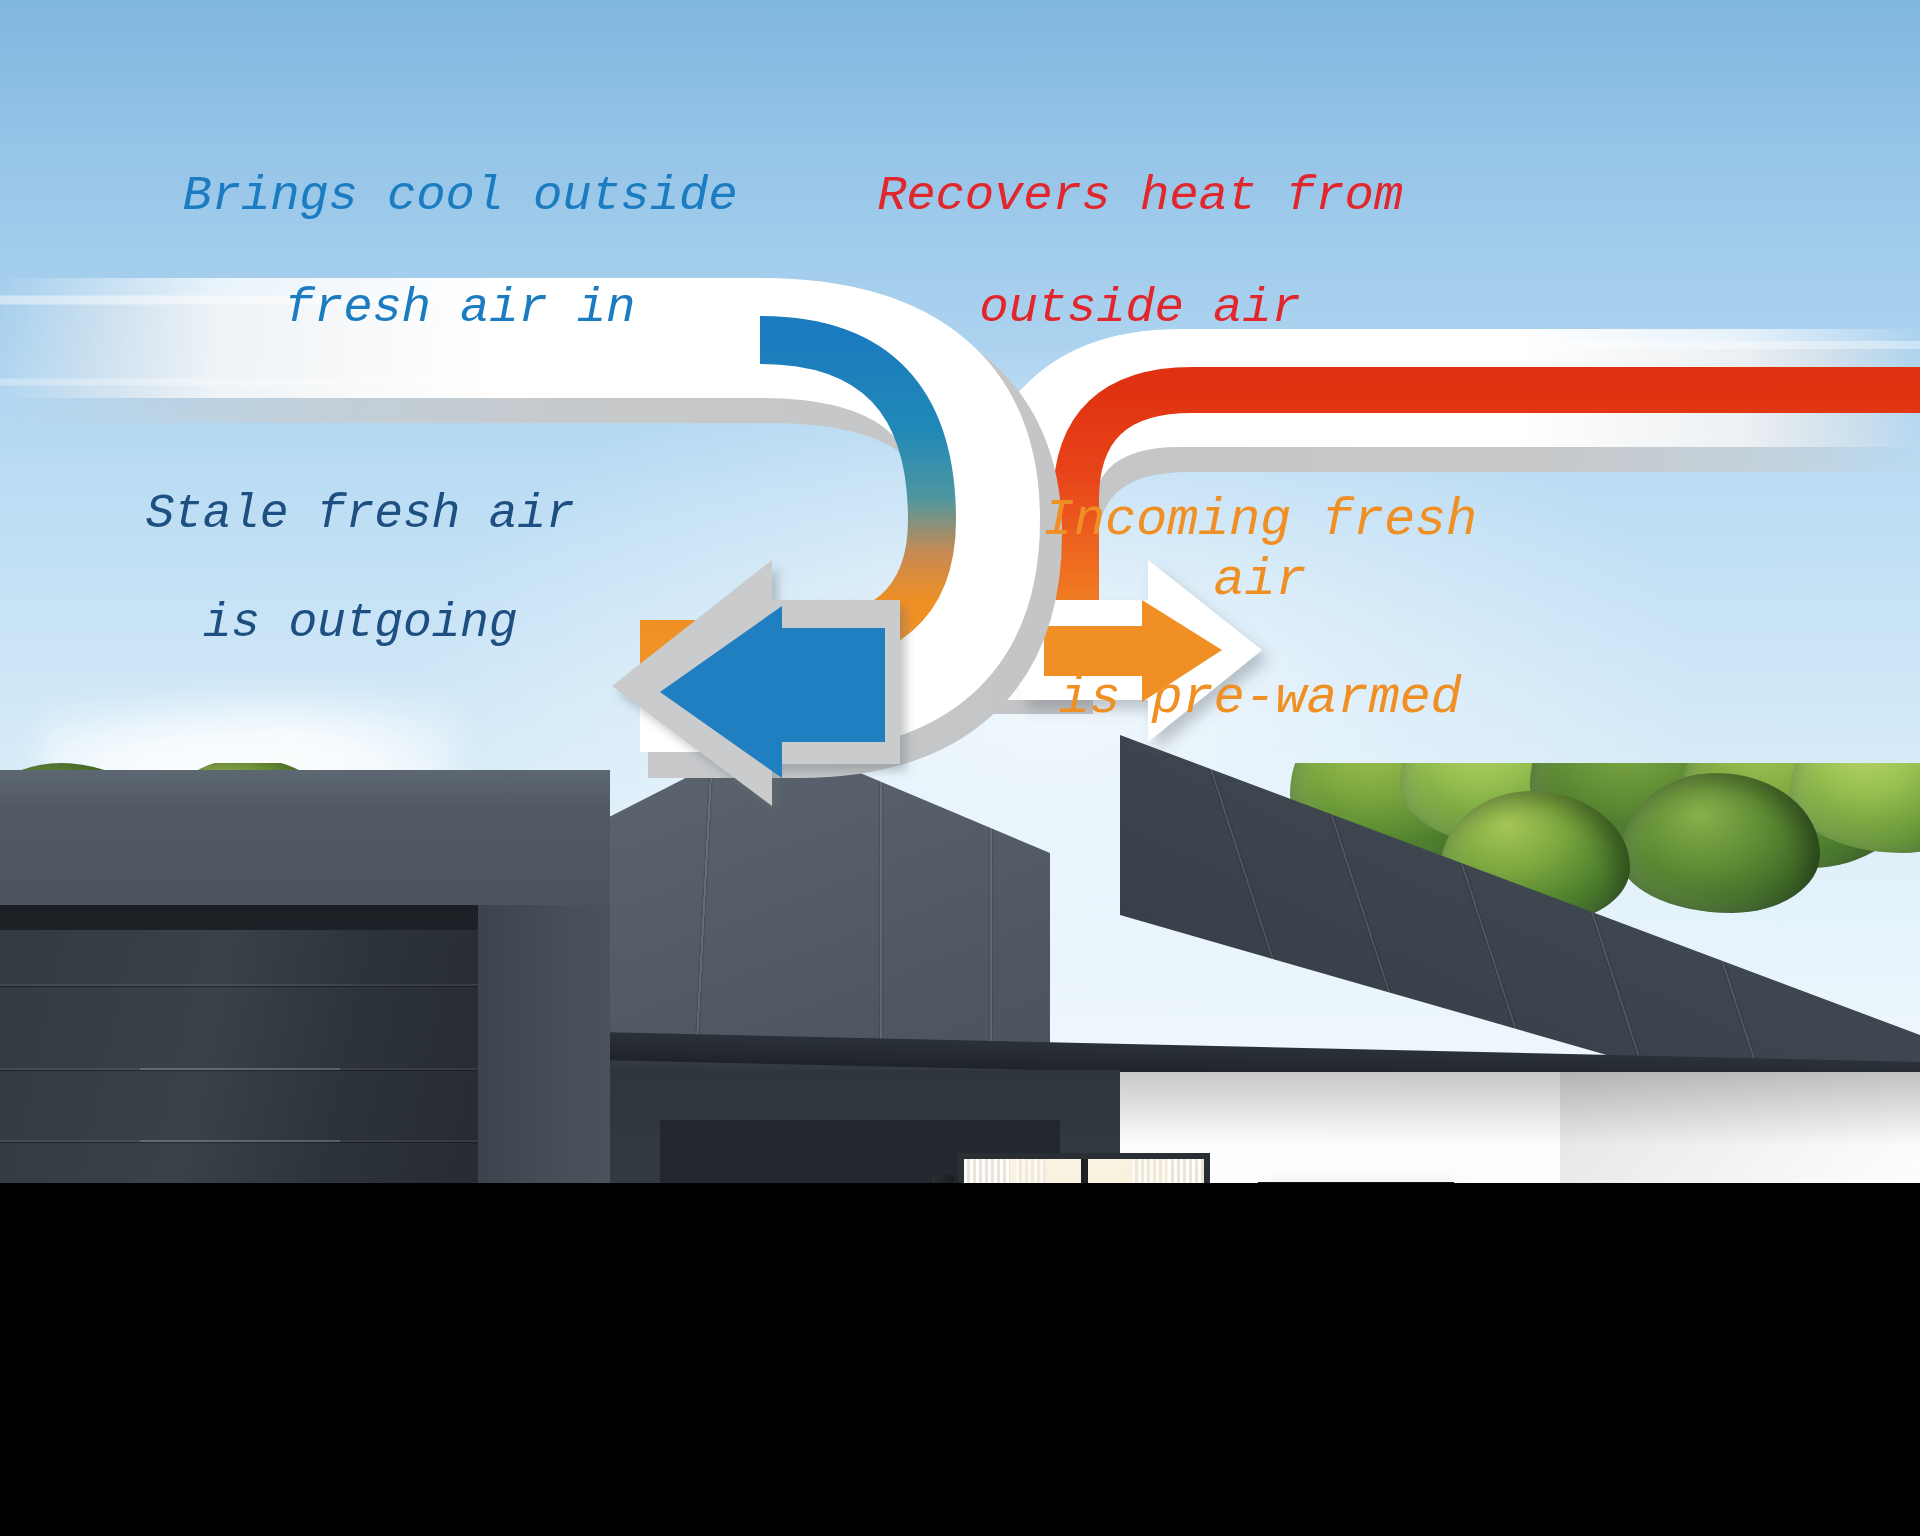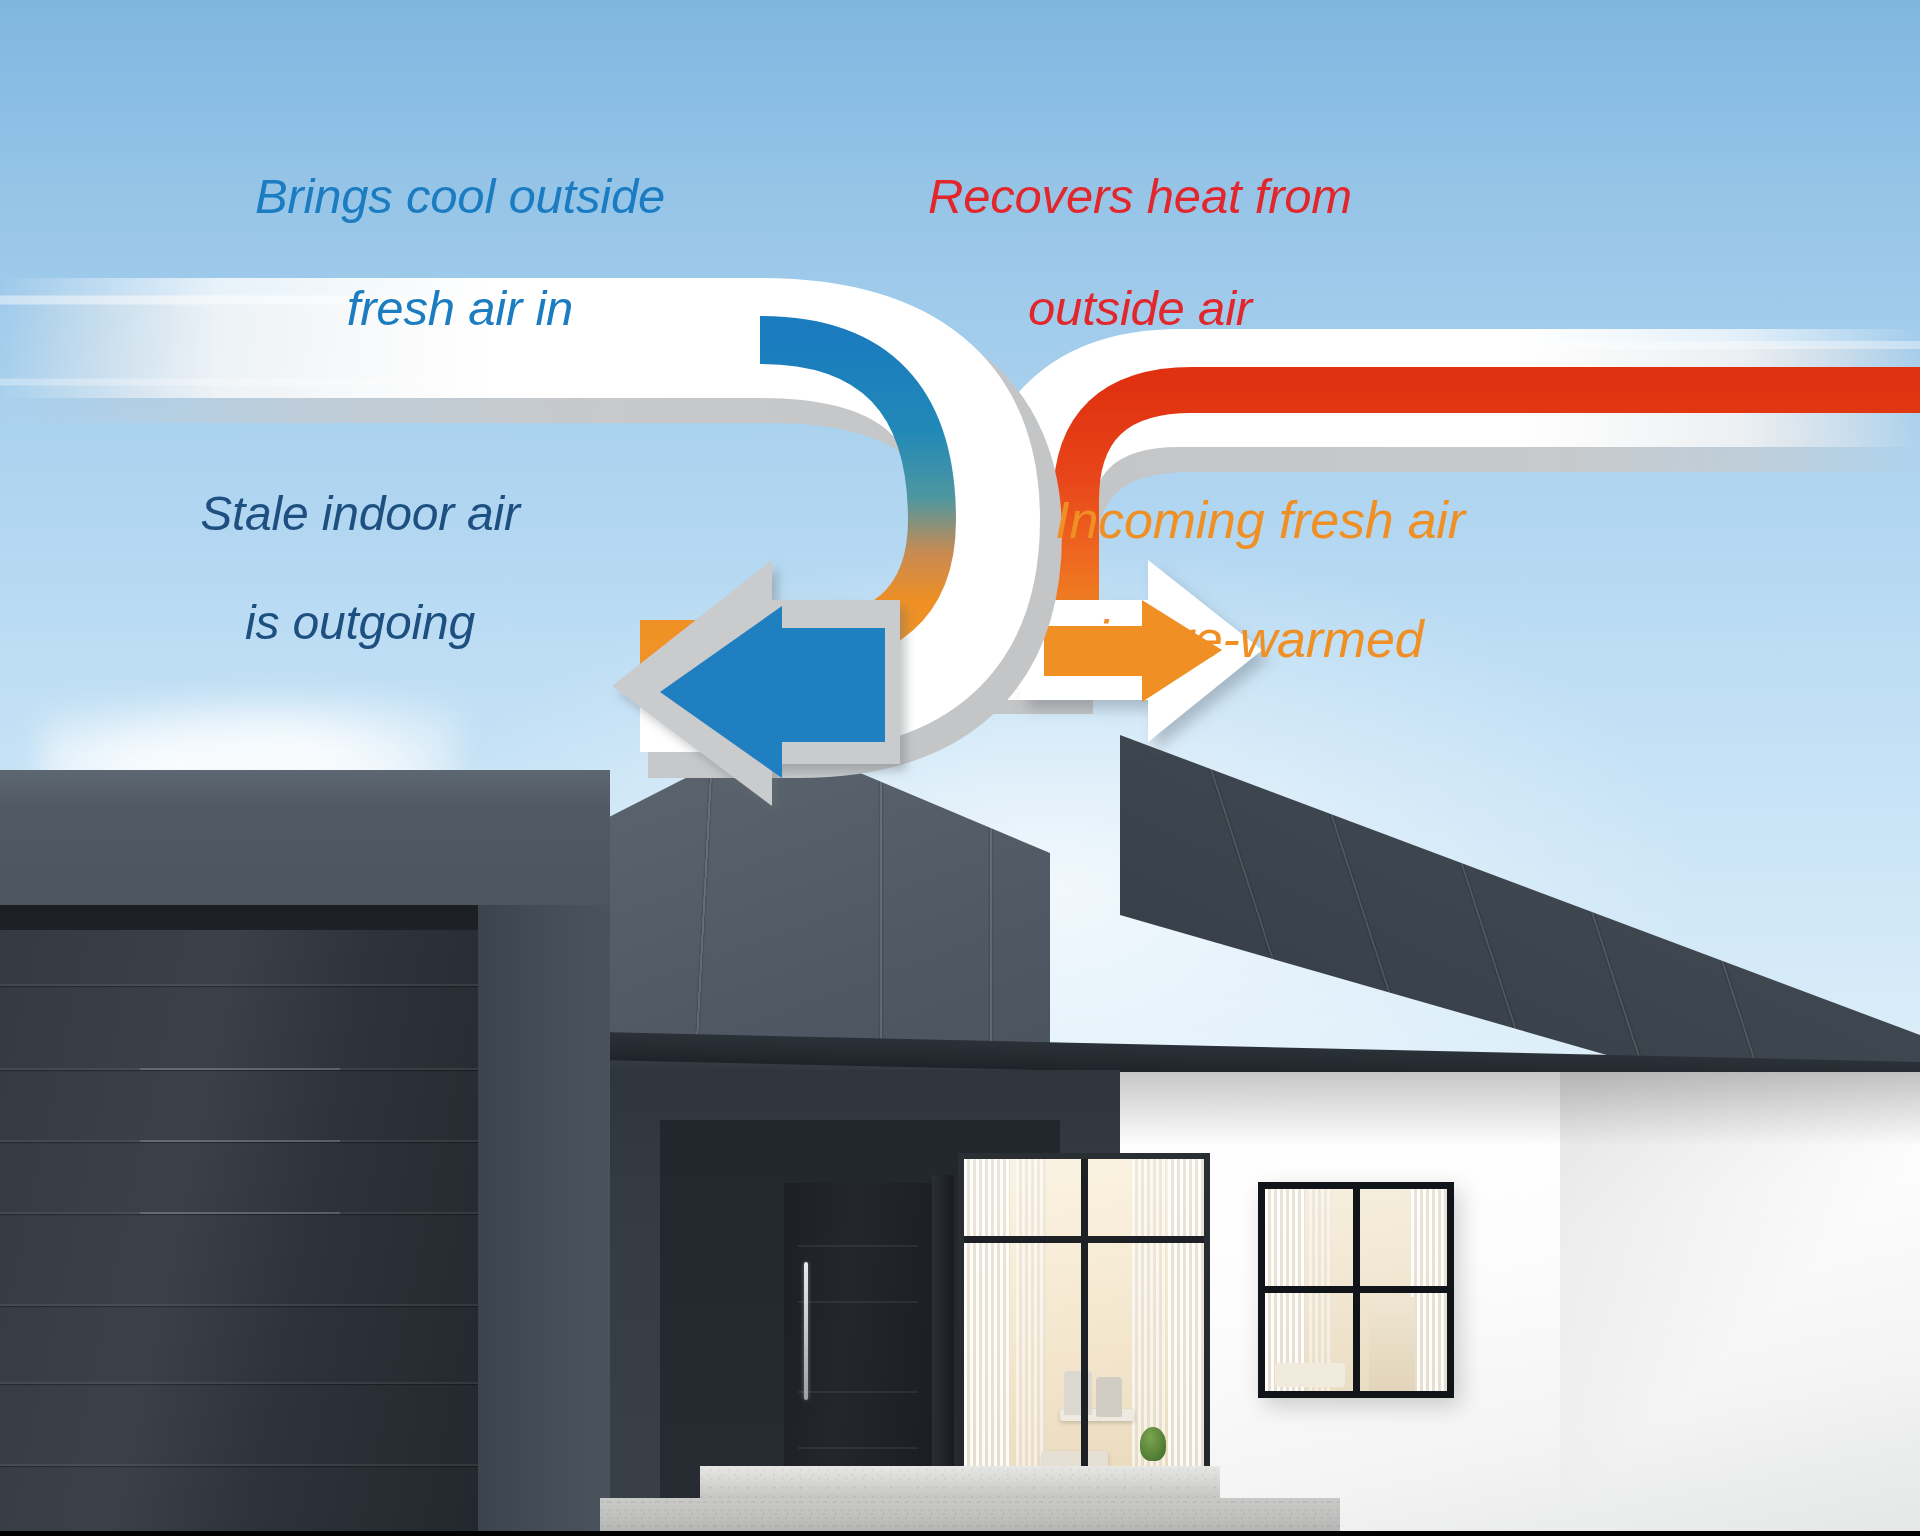--- a/index.html
+++ b/index.html
@@ -1,20 +1,20 @@
 <!DOCTYPE html>
 <html><head>
 <meta charset="utf-8">
 <style>
   html,body{margin:0;padding:0;background:#000;}
   #stage{
     position:relative;
-    width:1920px;height:1531px;
+    width:1920px;height:1183px;
     overflow:hidden;
-    font-family:Liberation Sans, sans-serif;
+    font-family:Liberation Mono, monospace;
   }
   
   .sky{
     position:absolute;inset:0;
     background:linear-gradient(180deg,
       #7fb6e0 0%,
       #95c4e7 12%,
       #a8d0ee 26%,
       #bcddf4 42%,
       #cfe7f7 58%,
@@ -500,21 +500,21 @@
     <span>Brings cool outside</span>
     <span>fresh air in</span>
   </div>
 
   <div class="label" id="lbl-recover">
     <span>Recovers heat from</span>
     <span>outside air</span>
   </div>
 
   <div class="label" id="lbl-stale">
-    <span>Stale indoor air</span>
+    <span>Stale fresh air</span>
     <span>is outgoing</span>
   </div>
 
   <div class="label" id="lbl-incoming">
     <span>Incoming fresh air</span>
     <span>is pre-warmed</span>
   </div>
 
 </div>
 

